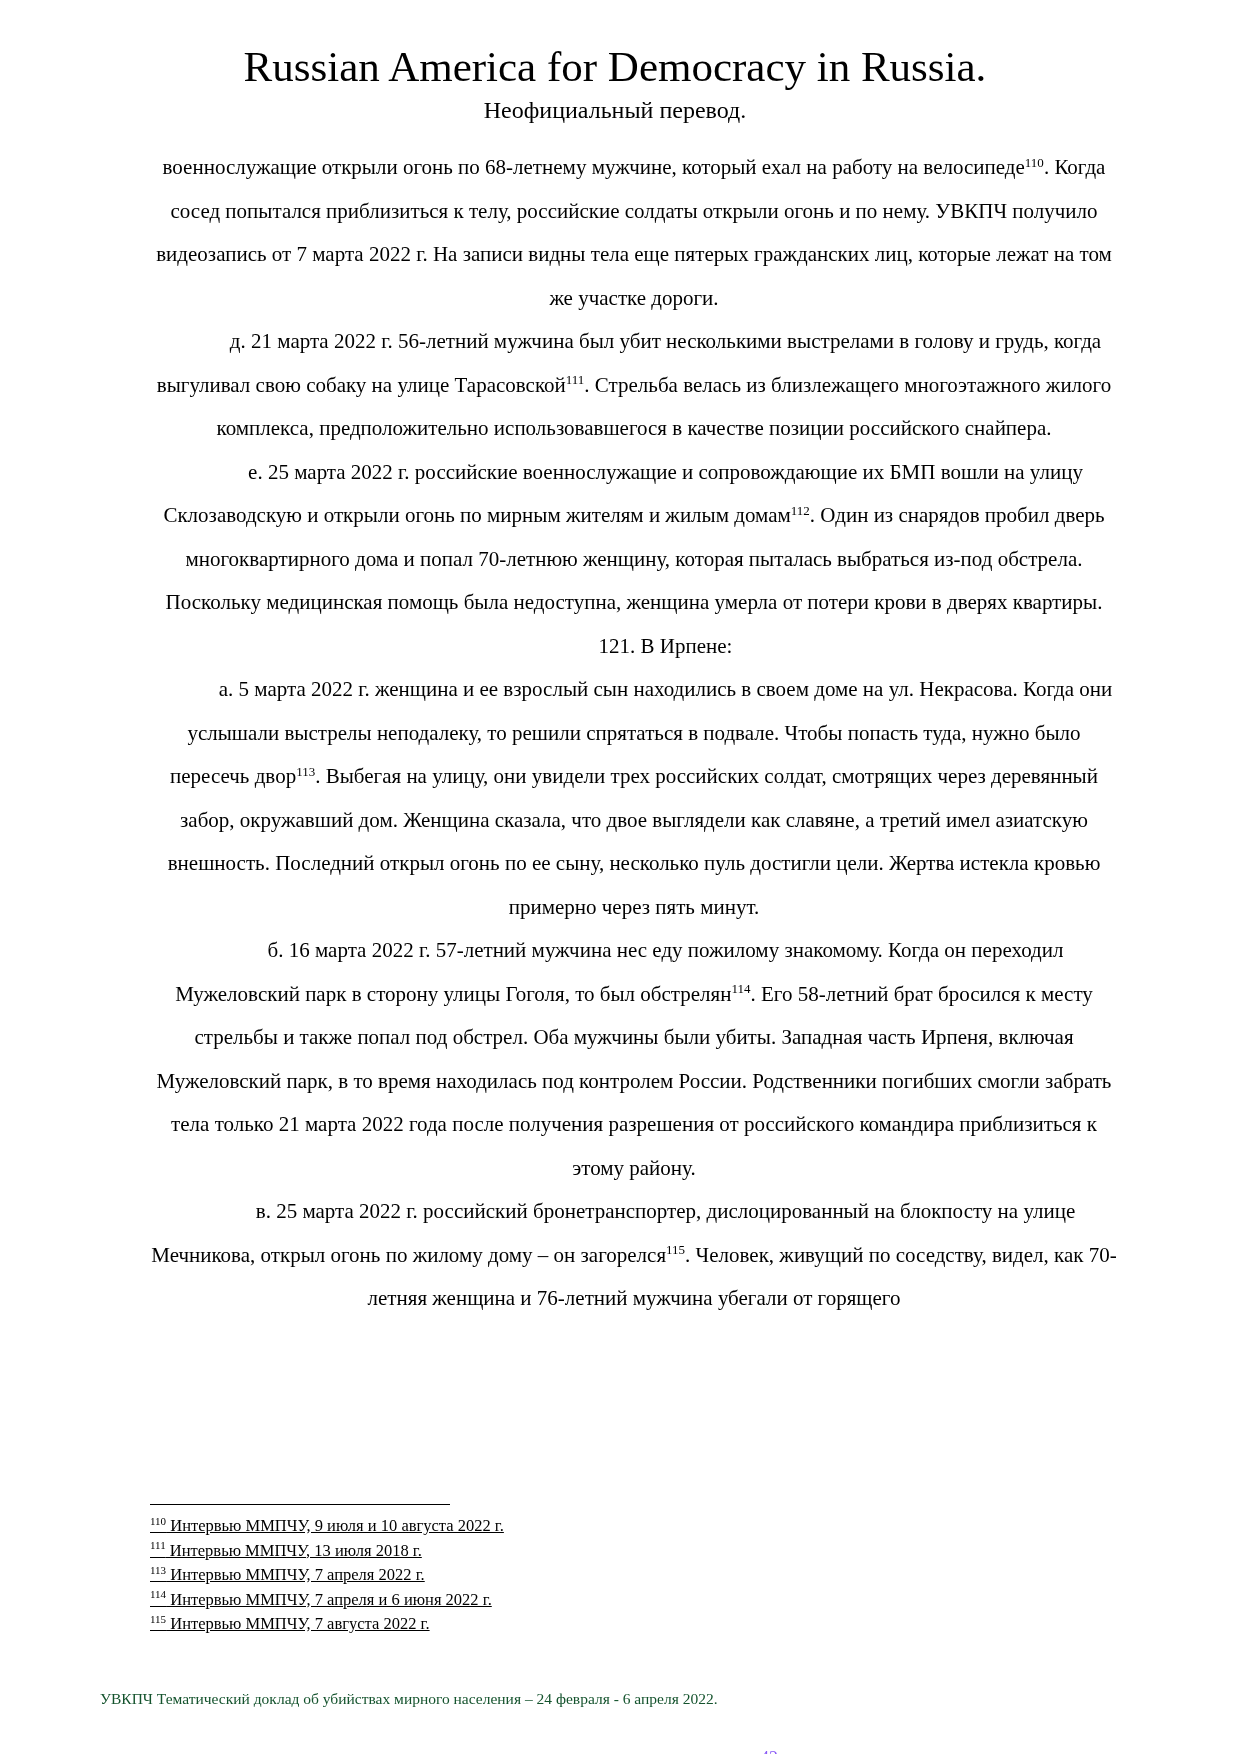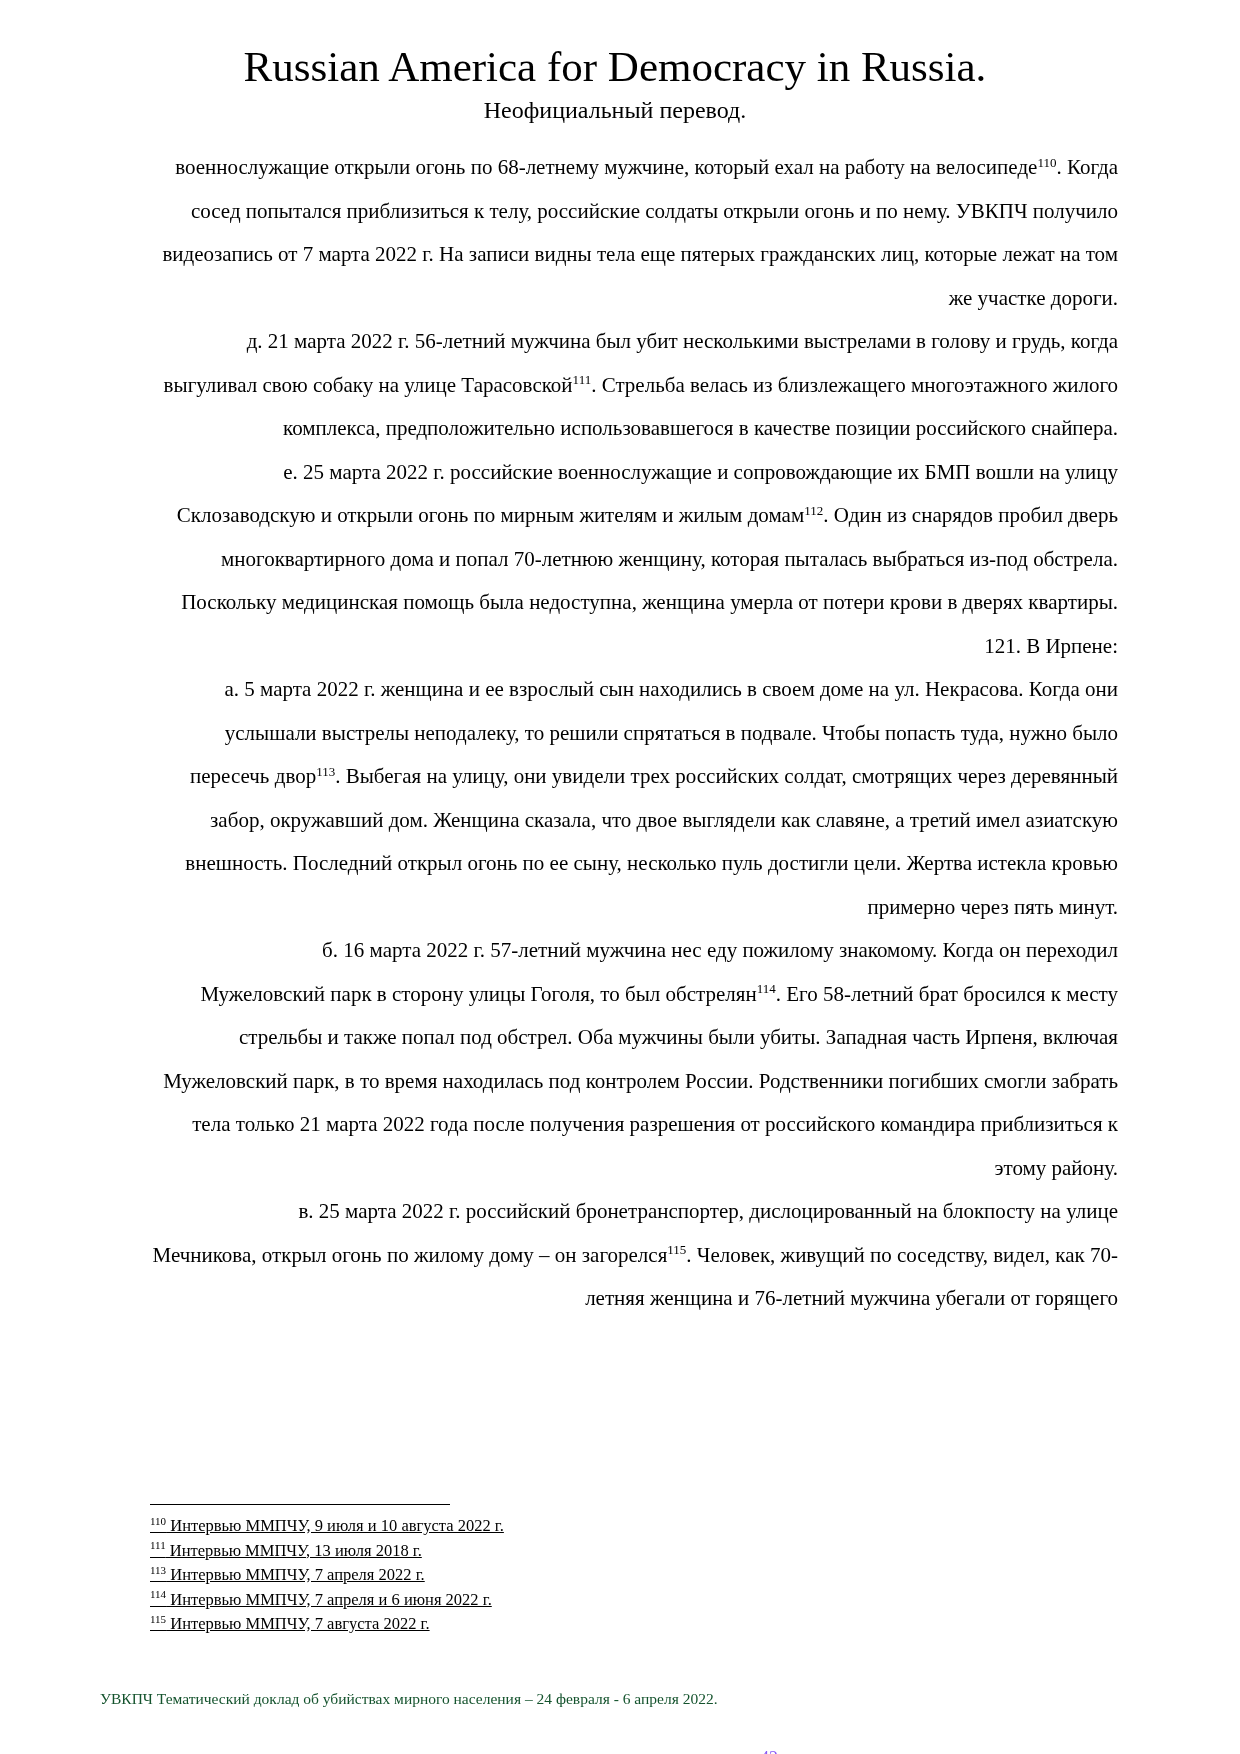--- a/index.html
+++ b/index.html
@@ -33,21 +33,21 @@
   }
   .doc-body {
     position:absolute;
     top:146px;
     left:150px;
     width:968px;
     height:1350px;
     overflow:hidden;
     font-size:21px;
     line-height:43.5px;
-    text-align:right;
+    text-align:center;
   }
   .para { margin:0; }
   .para.indent { text-indent:63px; }
   .doc-body sup, .footnote sup {
     font-size:0.62em;
     line-height:0;
     position:relative;
     top:-0.55em;
     vertical-align:baseline;
   }

